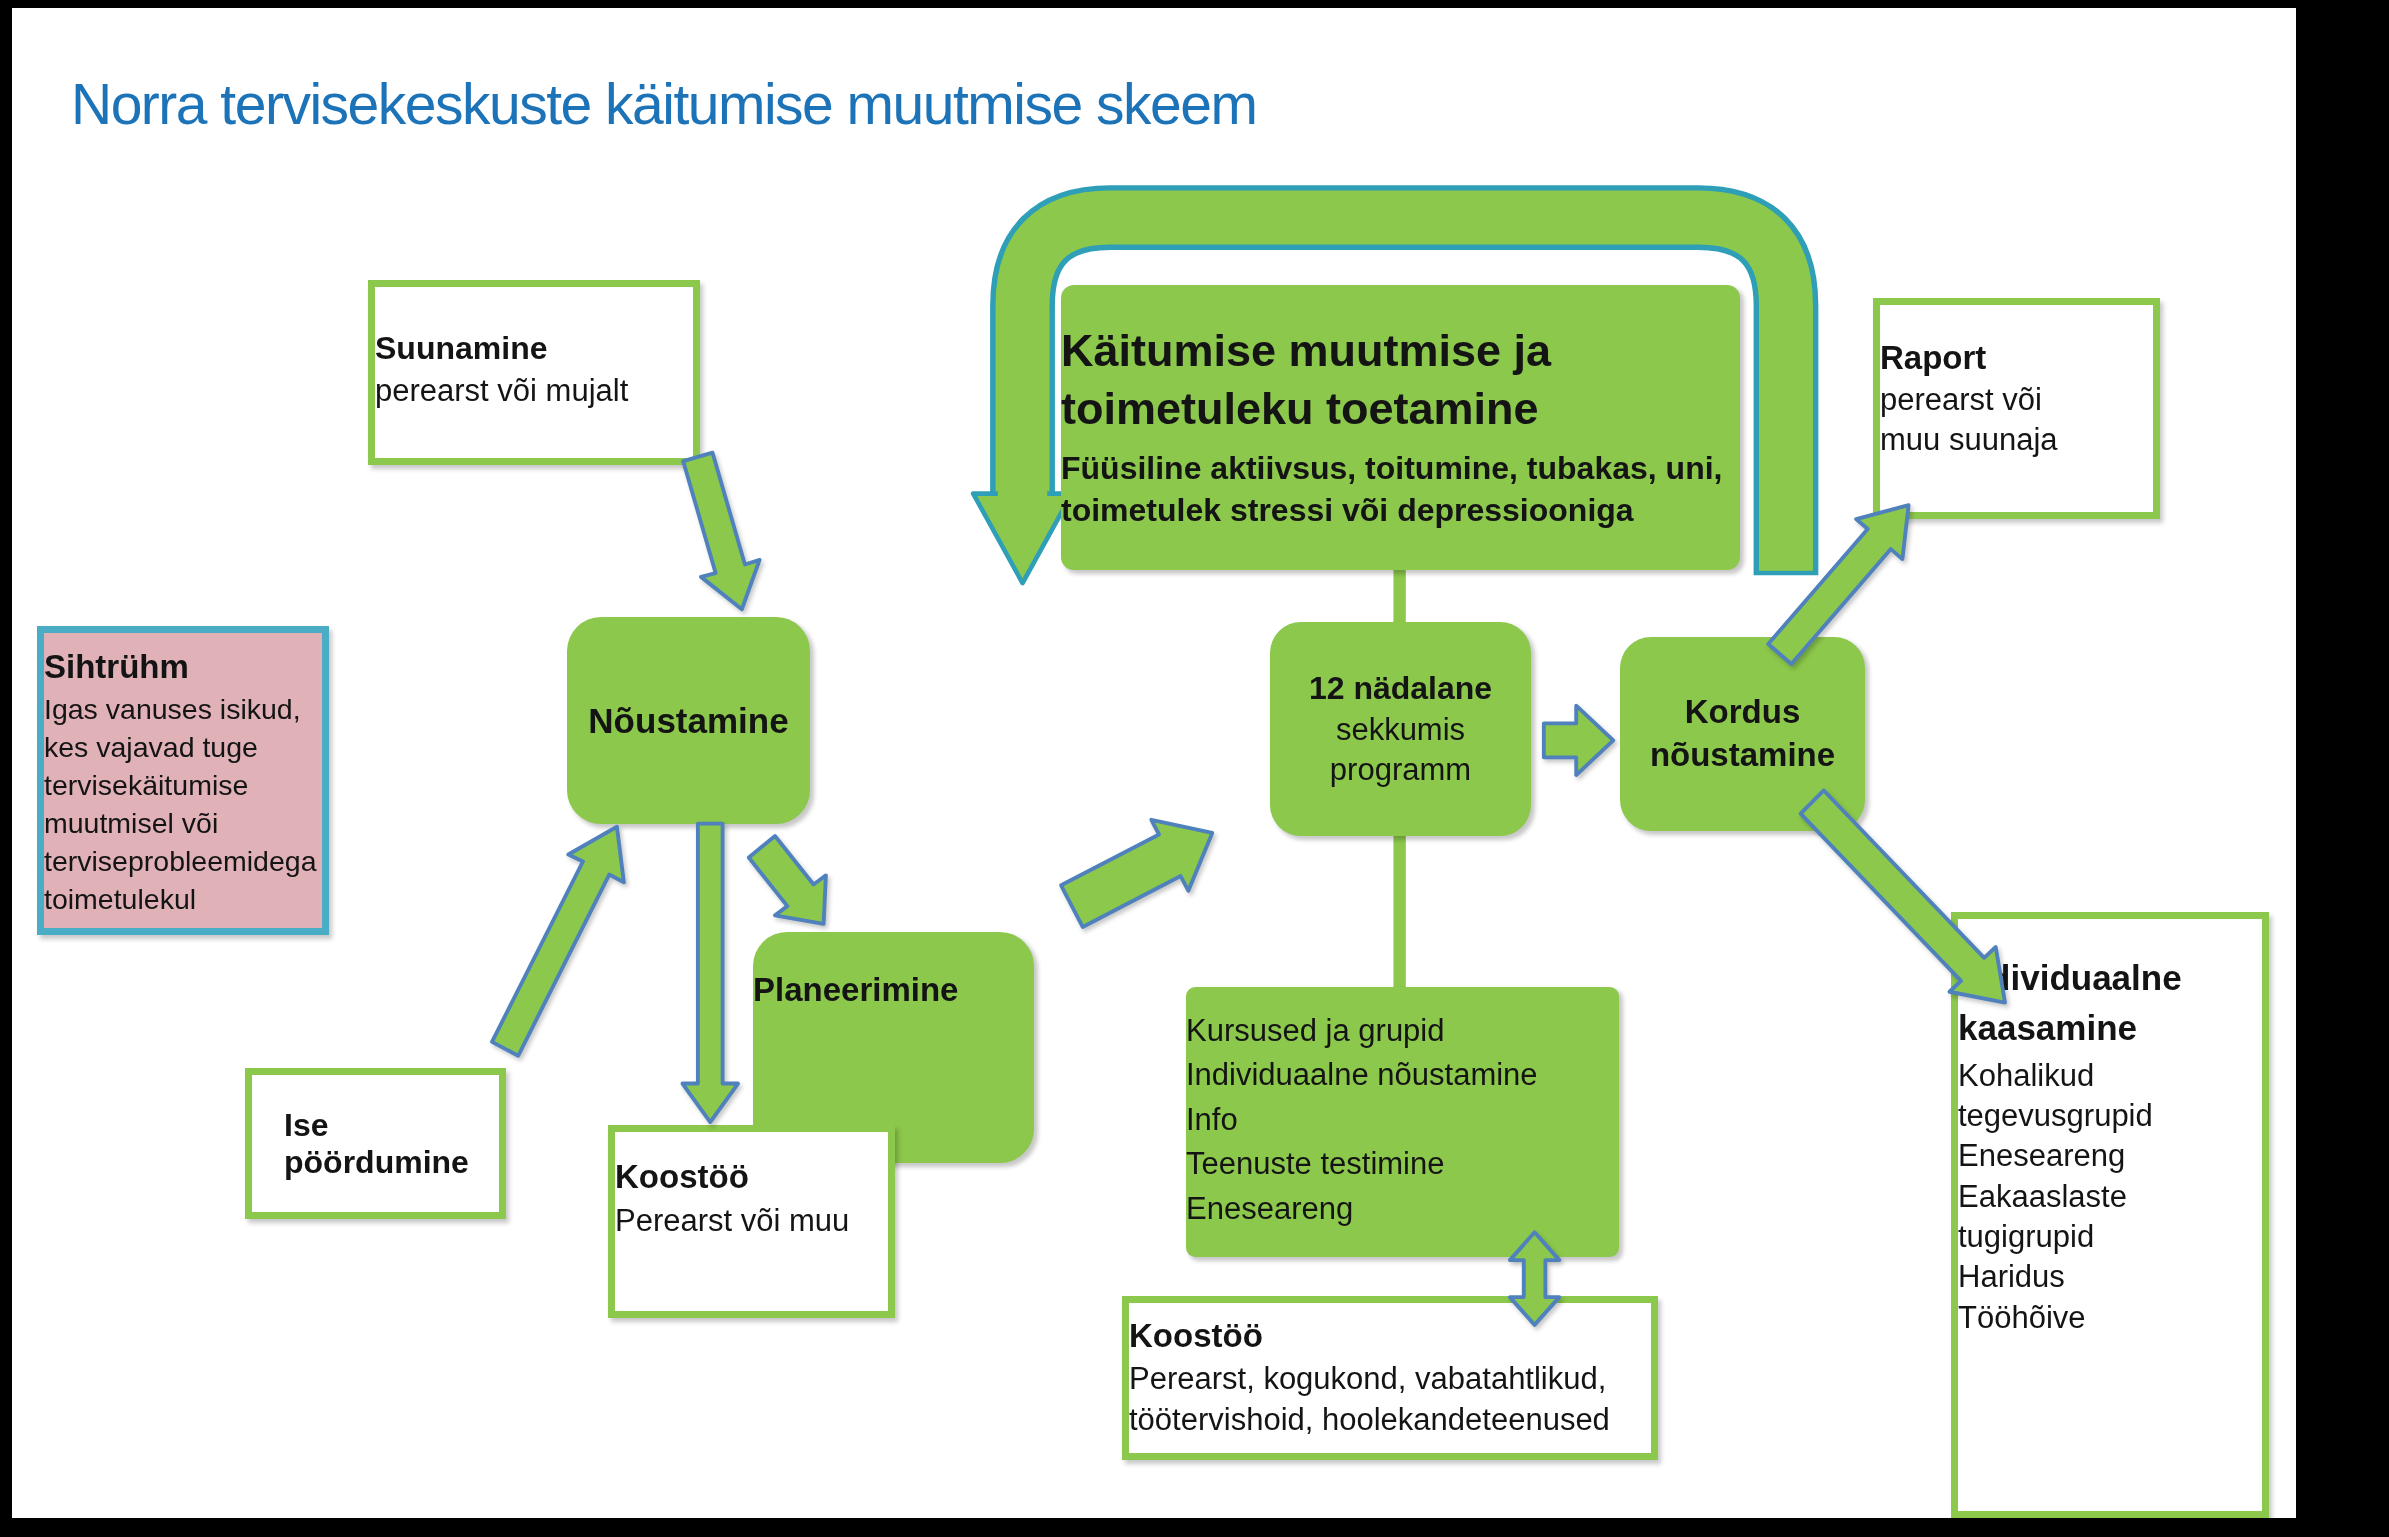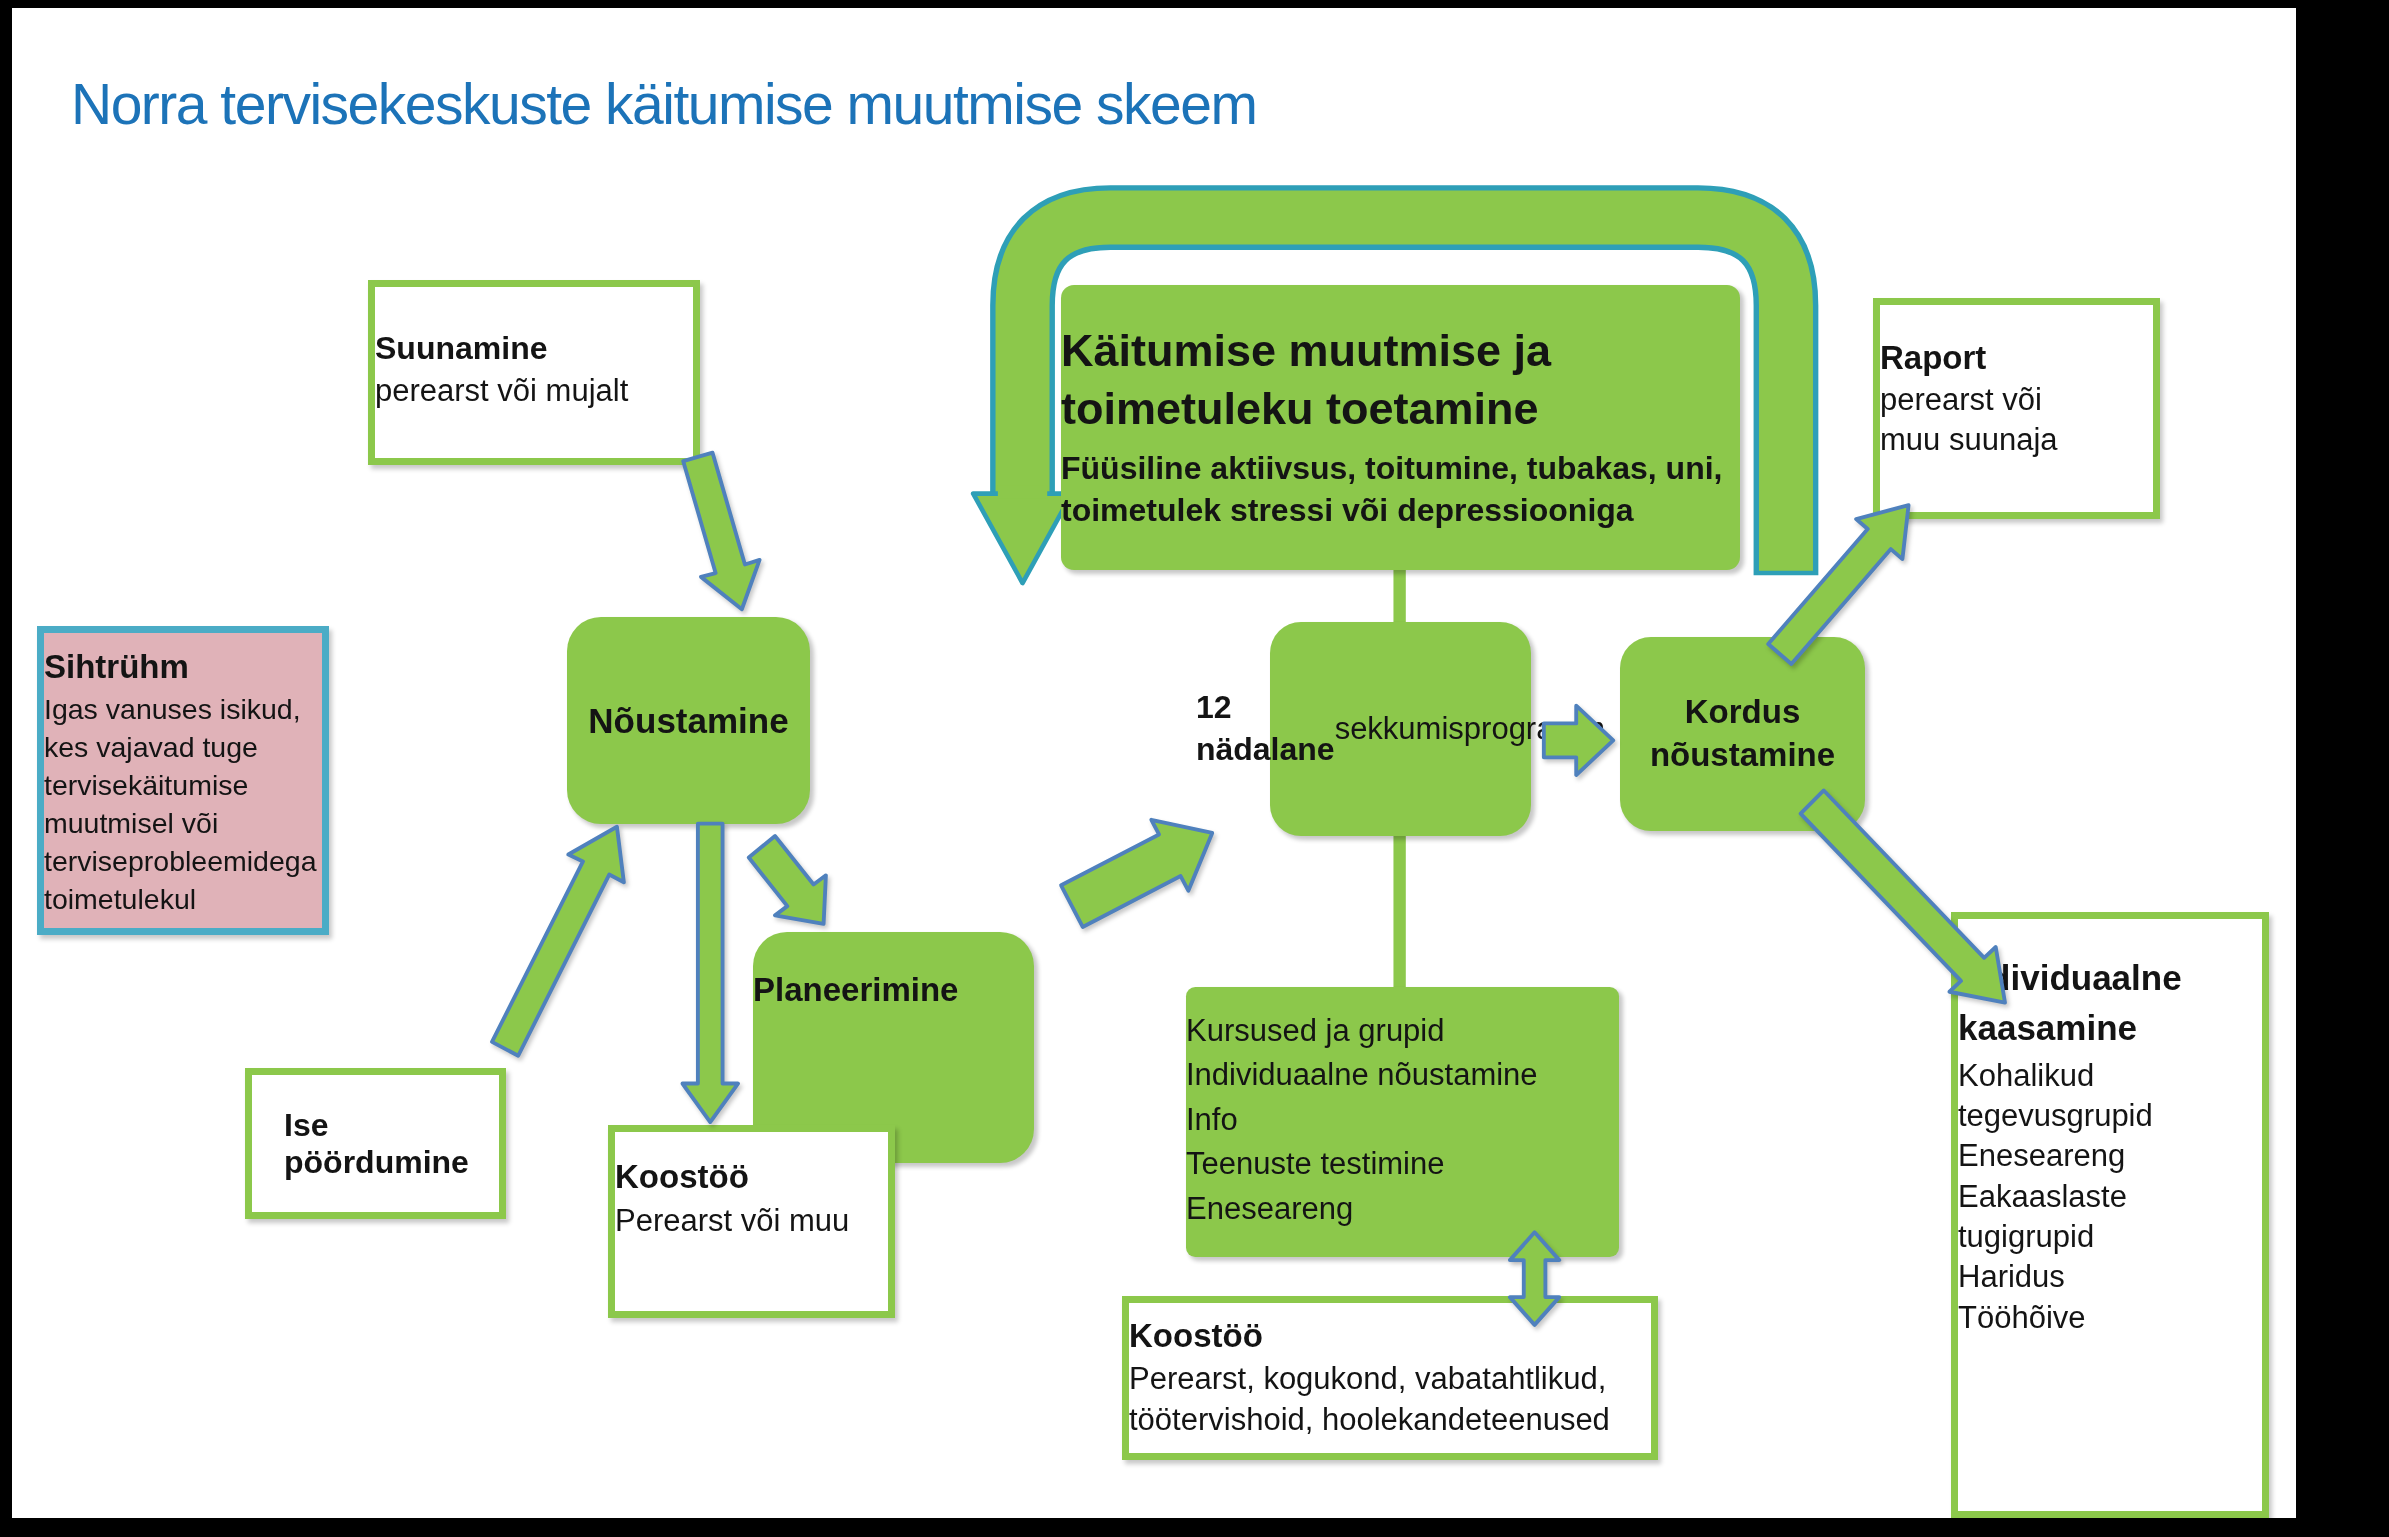--- a/index.html
+++ b/index.html
@@ -22,21 +22,21 @@
   #box-suunamine{left:368px;top:280px;width:332px;height:185px;padding-top:40px;font-size:31px;line-height:1.35;}
   #box-suunamine .b-title{font-size:32px;}
   #box-sihtryhm{left:37px;top:626px;width:292px;height:309px;background:#E0B2B8;border:7.7px solid #4BACC6;padding-top:12.3px;font-size:28.5px;line-height:1.34;}
   #box-sihtryhm .b-title{font-size:33px;}
   #box-noustamine{left:567px;top:617px;width:243px;height:207px;border-radius:34px;display:flex;align-items:center;justify-content:center;font-size:35px;font-weight:bold;}
   #box-kaitumine{left:1061px;top:285px;width:679px;height:285px;border-radius:13px;padding-top:37px;}
   #box-kaitumine .t{font-size:45px;font-weight:bold;line-height:1.28;}
   #box-kaitumine .s{font-size:32px;font-weight:bold;line-height:1.3;margin-top:10.8px;}
   #box-raport{left:1873px;top:298px;width:287px;height:221px;padding-top:31px;font-size:31px;line-height:1.32;}
   #box-raport .b-title{font-size:33px;}
-  #box-nadalane{left:1270px;top:622px;width:261px;height:214px;border-radius:31px;display:flex;flex-direction:row;align-items:center;justify-content:center;font-size:31px;line-height:1.3;}
+  #box-nadalane{left:1270px;top:622px;width:261px;height:214px;border-radius:31px;display:flex;flex-direction:column;align-items:center;justify-content:center;font-size:31px;line-height:1.3;}
   #box-nadalane .b-title{font-size:32px;}
   #box-kordus{left:1620px;top:637px;width:245px;height:194px;border-radius:31px;display:flex;flex-direction:column;align-items:center;justify-content:center;font-size:33px;font-weight:bold;line-height:1.3;}
   #box-planeerimine{left:753px;top:932px;width:281px;height:231px;border-radius:34px;padding-top:39px;font-size:33px;font-weight:bold;}
   #box-ise{left:245px;top:1068px;width:261px;height:151px;display:flex;align-items:center;justify-content:center;font-size:32px;font-weight:bold;padding-left:32px;}
   #box-koostoo-vasak{left:608px;top:1125px;width:287px;height:193px;padding-top:23px;font-size:31px;line-height:1.35;}
   #box-koostoo-vasak .b-title{font-size:33px;}
   #box-kursused{left:1186px;top:987px;width:433px;height:270px;border-radius:9.3px;padding-top:21.6px;font-size:31px;line-height:1.44;}
   #box-koostoo-all{left:1122px;top:1296px;width:536px;height:164px;padding-top:10.8px;font-size:31px;line-height:1.33;}
   #box-koostoo-all .b-title{font-size:33px;}
   #box-individuaalne{left:1951px;top:912px;width:318px;height:606px;padding-top:37px;font-size:31px;line-height:1.3;}

